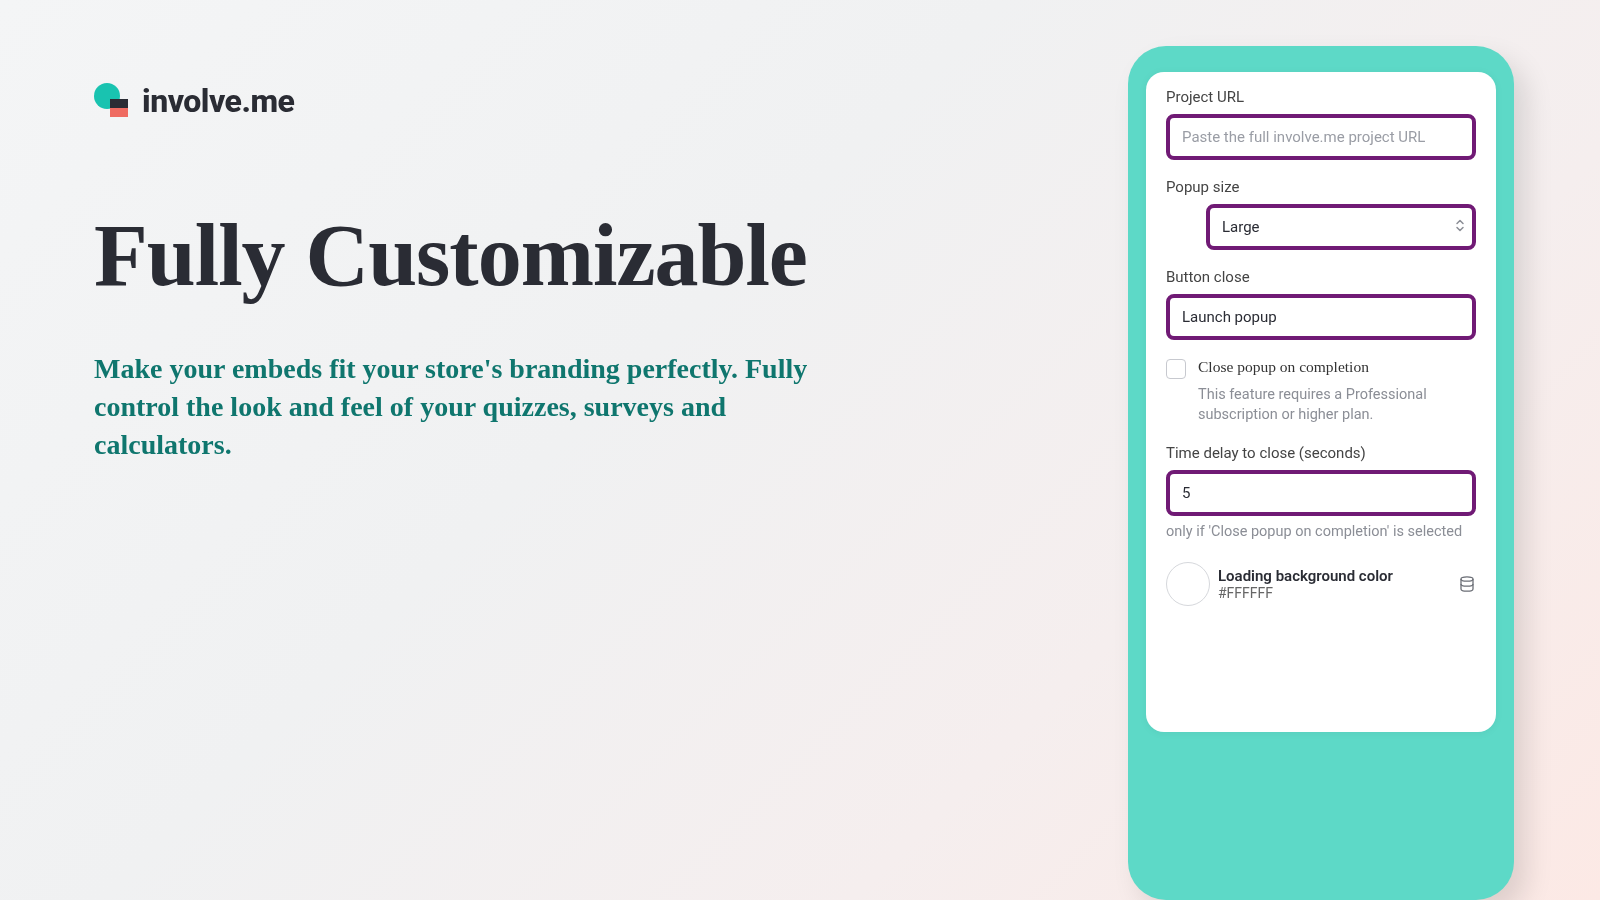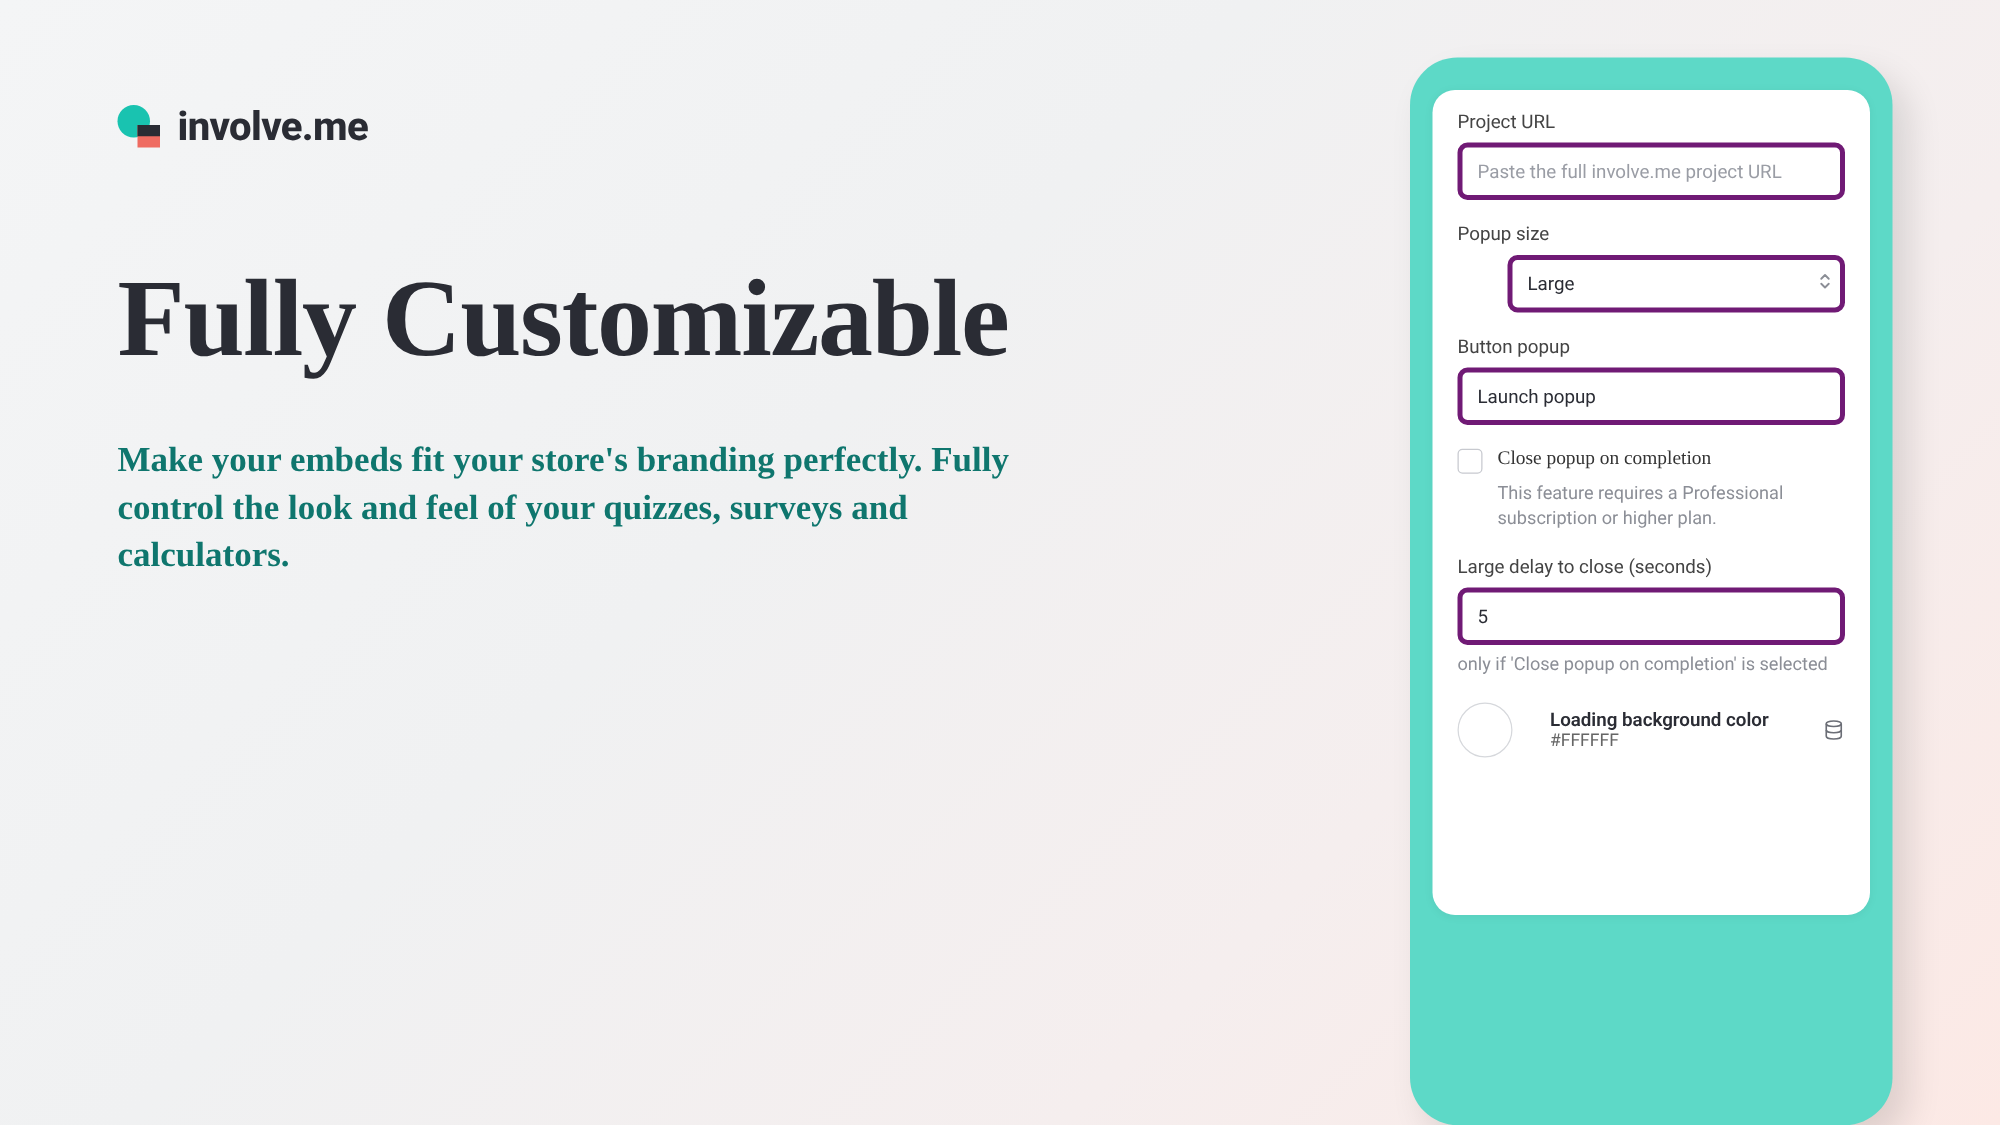--- a/index.html
+++ b/index.html
@@ -4,21 +4,21 @@
 <style>
 * { box-sizing: border-box; margin: 0; padding: 0; }
 html, body { width: 1600px; height: 900px; overflow: hidden; font-family: -apple-system, BlinkMacSystemFont, "Segoe UI", Roboto, sans-serif; }
 body {
   background: linear-gradient(135deg, #f4f5f6 0%, #f0f1f2 40%, #f5eeee 70%, #fce9e5 100%);
   position: relative;
 }
 
 
 .left { position: absolute; left: 94px; top: 82px; width: 760px; }
-.logo { display: flex; align-items: flex-end; gap: 12px; margin-bottom: 90px; }
+.logo { display: flex; align-items: center; gap: 12px; margin-bottom: 90px; }
 .logo-mark { position: relative; width: 36px; height: 36px; }
 .logo-circle { position: absolute; width: 26px; height: 26px; border-radius: 50%; background: #19c3b0; top: 0; left: 0; }
 .logo-square { position: absolute; width: 18px; height: 18px; background: #ef6b61; bottom: 2px; right: 2px; }
 .logo-square::before { content:""; position:absolute; top:0; left:0; width:100%; height:50%; background:#2a2c34; }
 .logo-text { font-size: 32px; font-weight: 800; color: #2a2c34; letter-spacing: -0.5px; }
 
 .heading {
   font-family: Georgia, "Times New Roman", serif;
   font-size: 88px;
   font-weight: 700;
@@ -87,21 +87,21 @@
 
 .radio-list { display:flex; flex-direction:column; gap:10px; margin-top:4px;}
 .radio-row { display:flex; align-items:center; gap:12px; }
 .radio-outer {
   width:20px; height:20px; border:1.5px solid #c7c9cf; border-radius:50%; display:flex; align-items:center; justify-content:center; flex-shrink:0;
 }
 .radio-outer.selected { border-color:#2a2c34; border-width:2px; }
 .radio-inner { width:10px; height:10px; border-radius:50%; background:#2a2c34; }
 .radio-label { color:#444; }
 
-.color-row { display:flex; align-items:center; gap:30px; margin-top:20px;}
+.color-row { display:flex; align-items:center; gap:8px; margin-top:20px;}
 .swatch { width:44px; height:44px; border-radius:50%; border:1.5px solid #d6d8dc; background:#fff; flex-shrink:0;}
 .color-meta { flex:1; }
 .color-title { font-size:15px; font-weight:600; color:#2a2c34; }
 .color-value { font-size:14px; color:#666; }
 .db-icon { width:18px; color:#6b6e76; }
 .db-icon svg { display:block; }
 </style>
 </head>
 <body>
 
@@ -131,34 +131,34 @@
         <input class="input" readonly="" value="Large" style="">
         <span class="sel-icon">
           <svg width="12" height="16" viewBox="0 0 12 16">
               <path d="M3 6l3-3 3 3M3 10l3 3 3-3" stroke="#8b8e96" stroke-width="1.5" fill="none" stroke-linecap="round" stroke-linejoin="round"></path>
             </svg>
         </span>
       </div>
     </div>
 
     <div class="group">
-      <span class="label">Button popup</span>
+      <span class="label">Button close</span>
       <input class="input" type="text" value="Launch popup" style="">
     </div>
 
     <div class="group">
       <div class="check-row">
         <div class="checkbox"></div>
         <div class="check-text">Close popup on completion</div>
       </div>
       <div class="hint indent-hint">This feature requires a Professional subscription or higher plan.</div>
     </div>
 
     <div class="group">
-      <span class="label">Large delay to close (seconds)</span>
+      <span class="label">Time delay to close (seconds)</span>
       <input class="input" type="text" value="5" style="">
       <div class="hint">only if 'Close popup on completion' is selected</div>
     </div>
 
 
     <div class="color-row">
       <div class="swatch"></div>
       <div class="color-meta">
         <div class="color-title">Loading background color</div>
         <div class="color-value">#FFFFFF</div>

